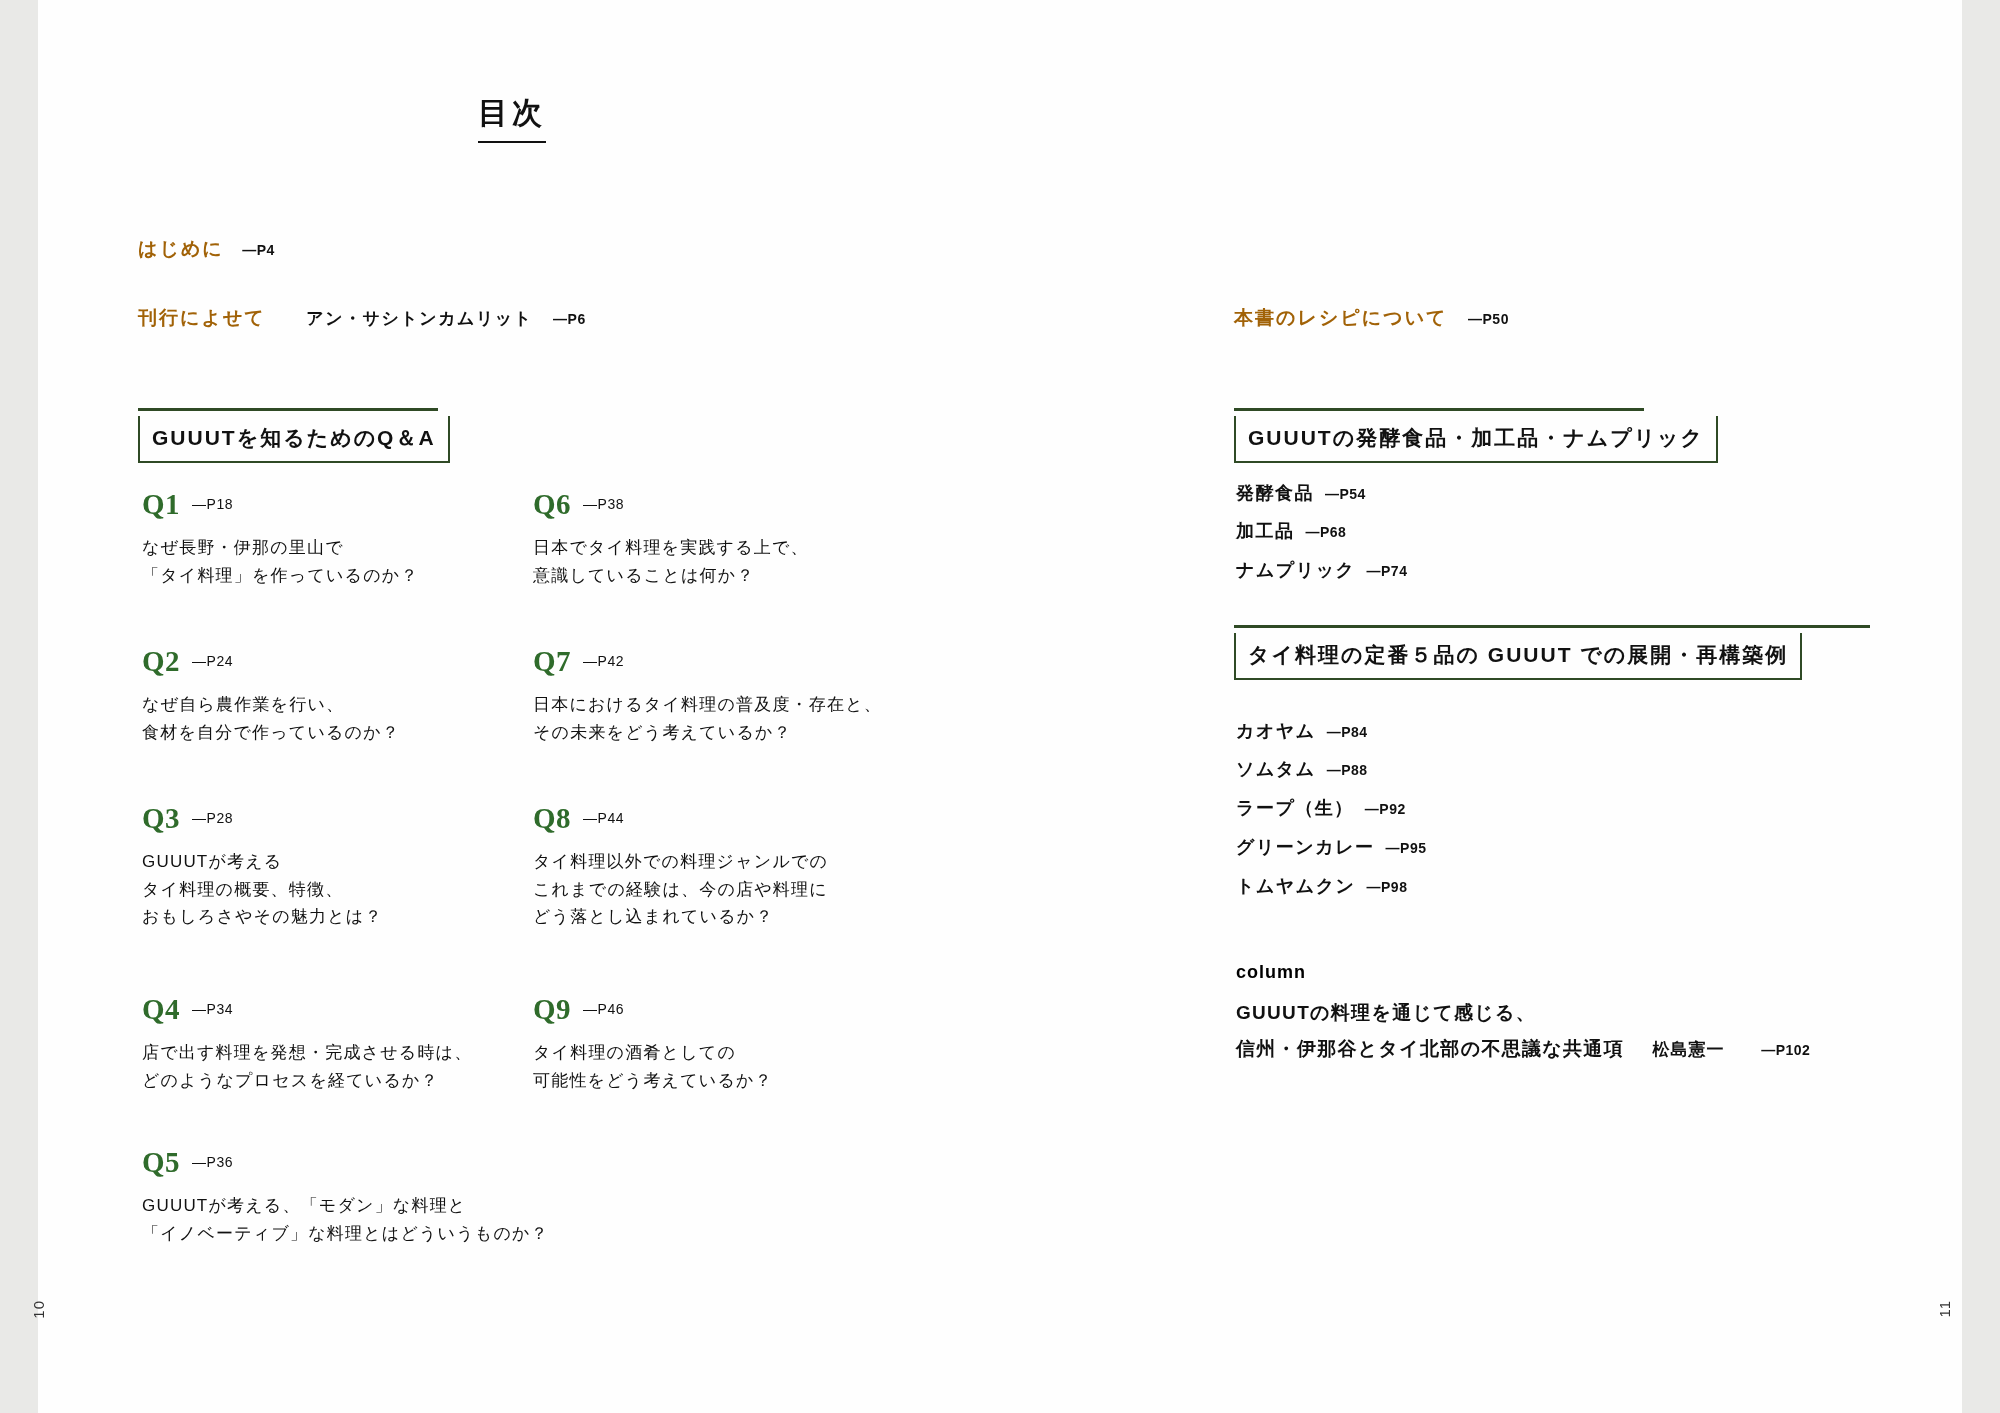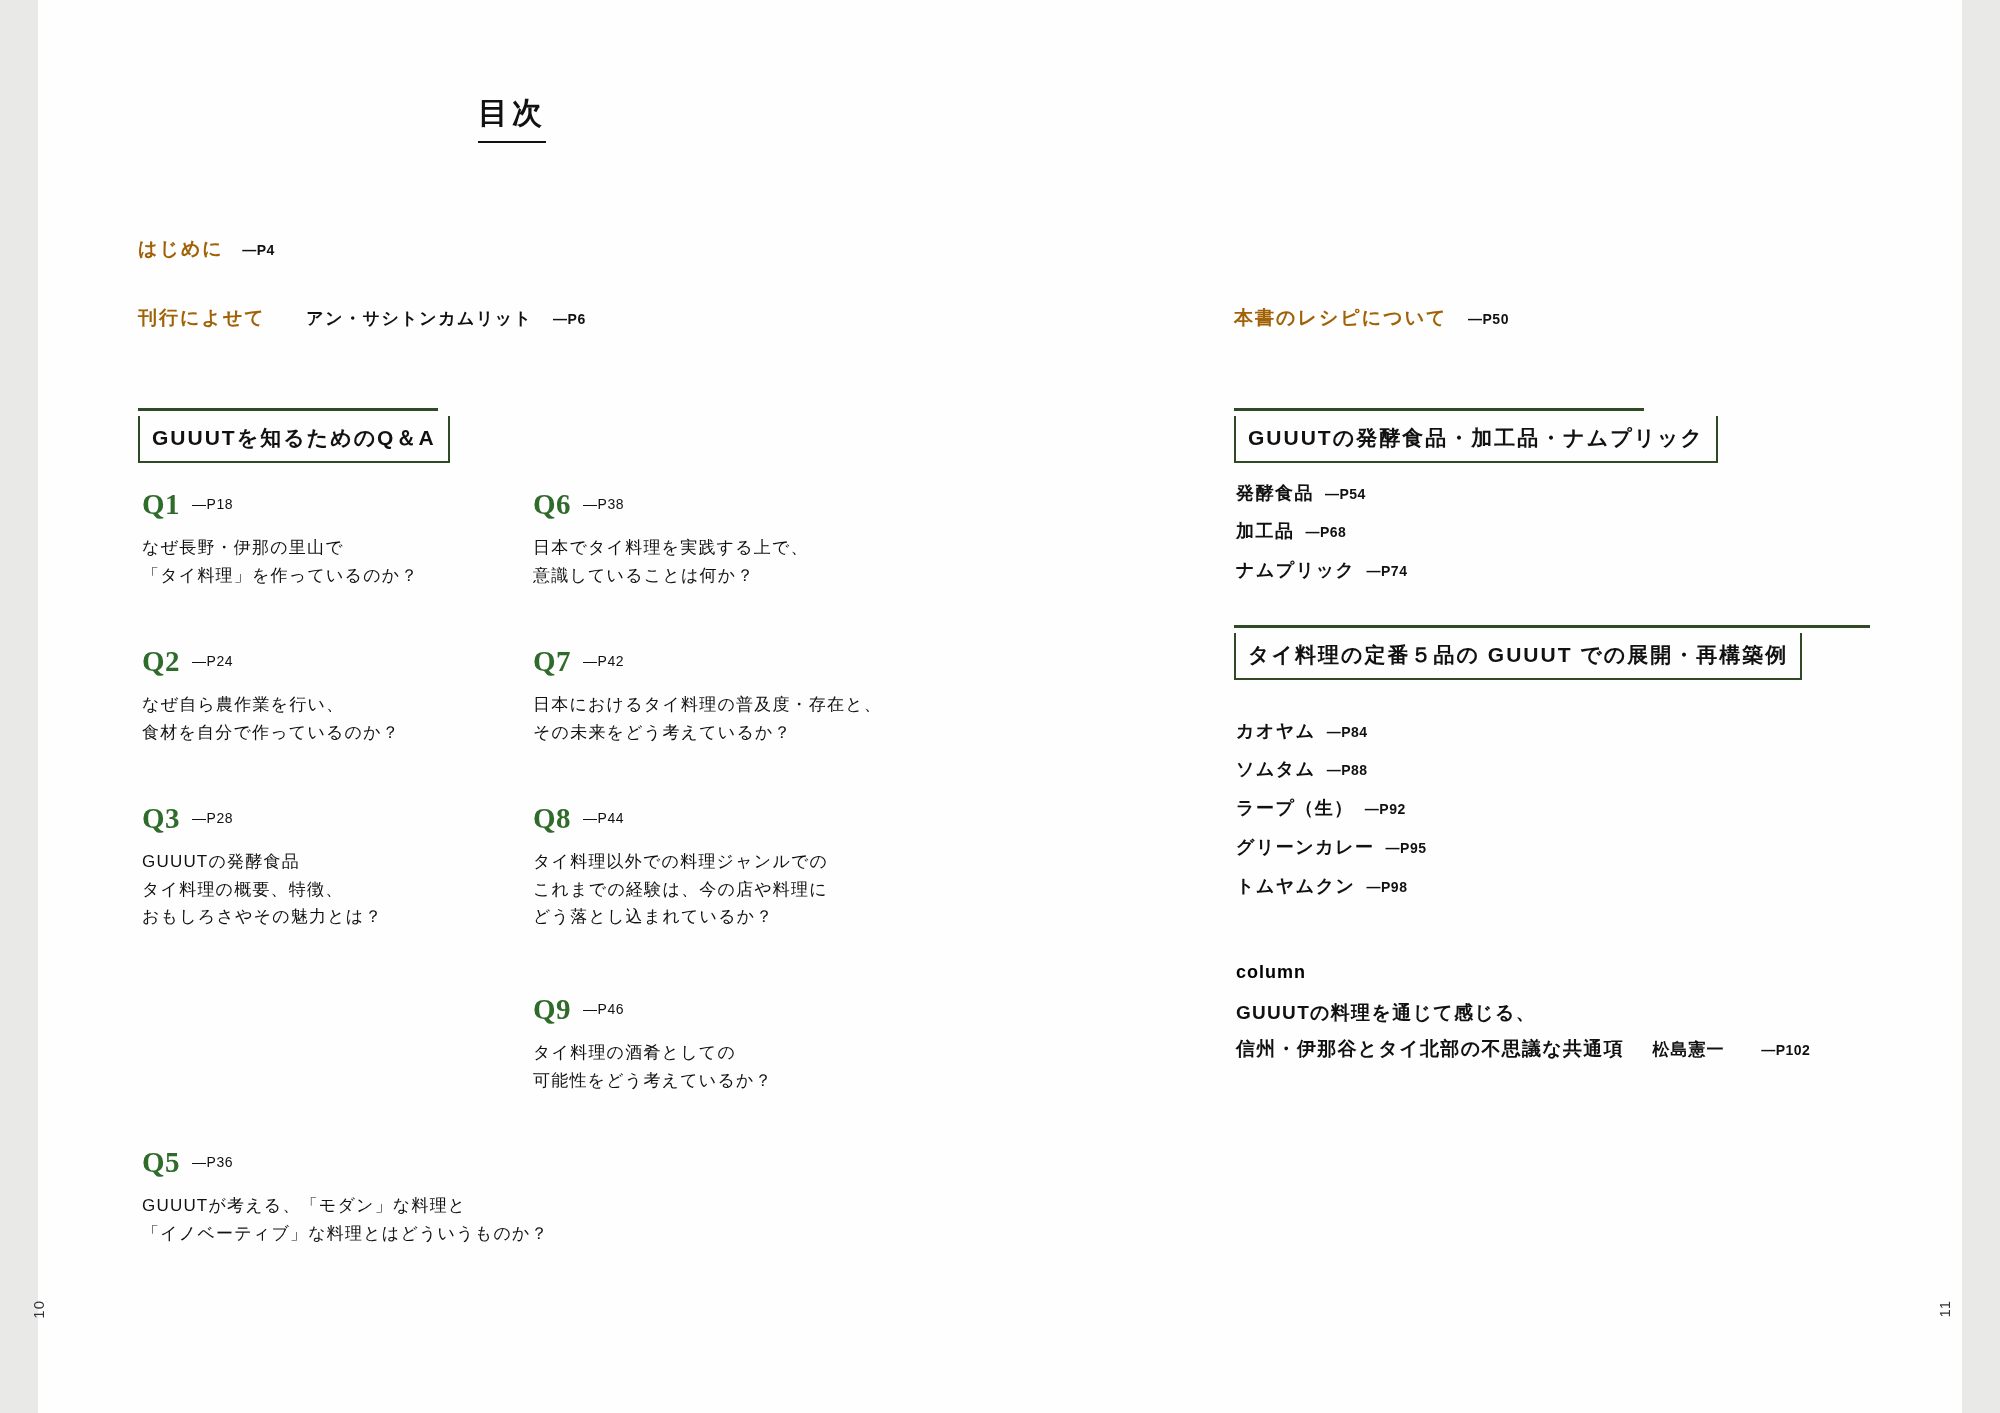--- a/index.html
+++ b/index.html
@@ -242,25 +242,33 @@
       </div>
       <div class="q-body">なぜ自ら農作業を行い、
 食材を自分で作っているのか？</div>
     </div>
 
     <div class="q" style="left:104px; top:802px;">
       <div class="q-head">
         <span class="q-label">Q3</span>
         <span class="q-page">—P28</span>
       </div>
-      <div class="q-body">GUUUTの発酵食品
+      <div class="q-body">GUUUTが考える
 タイ料理の概要、特徴、
 おもしろさやその魅力とは？</div>
     </div>
 
+    <div class="q" style="left:104px; top:993px;">
+      <div class="q-head">
+        <span class="q-label">Q4</span>
+        <span class="q-page">—P34</span>
+      </div>
+      <div class="q-body">店で出す料理を発想・完成させる時は、
+どのようなプロセスを経ているか？</div>
+    </div>
 
     <div class="q" style="left:104px; top:1146px;">
       <div class="q-head">
         <span class="q-label">Q5</span>
         <span class="q-page">—P36</span>
       </div>
       <div class="q-body">GUUUTが考える、「モダン」な料理と
 「イノベーティブ」な料理とはどういうものか？</div>
     </div>
 

